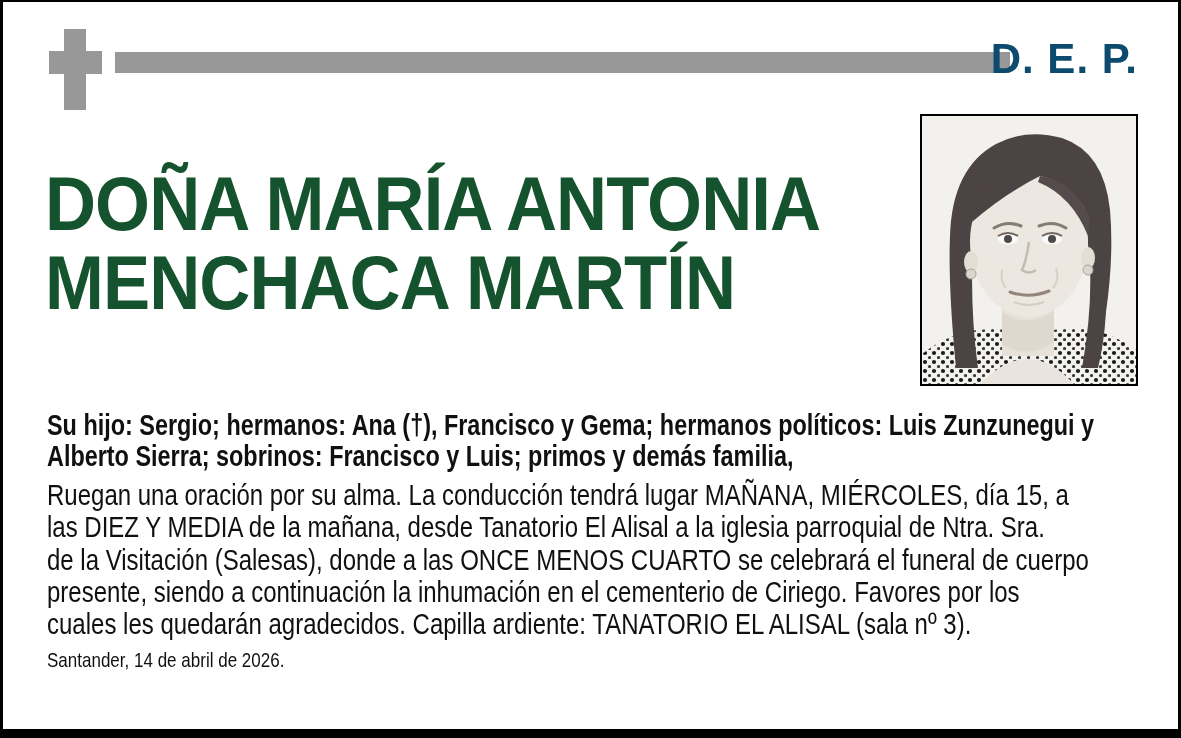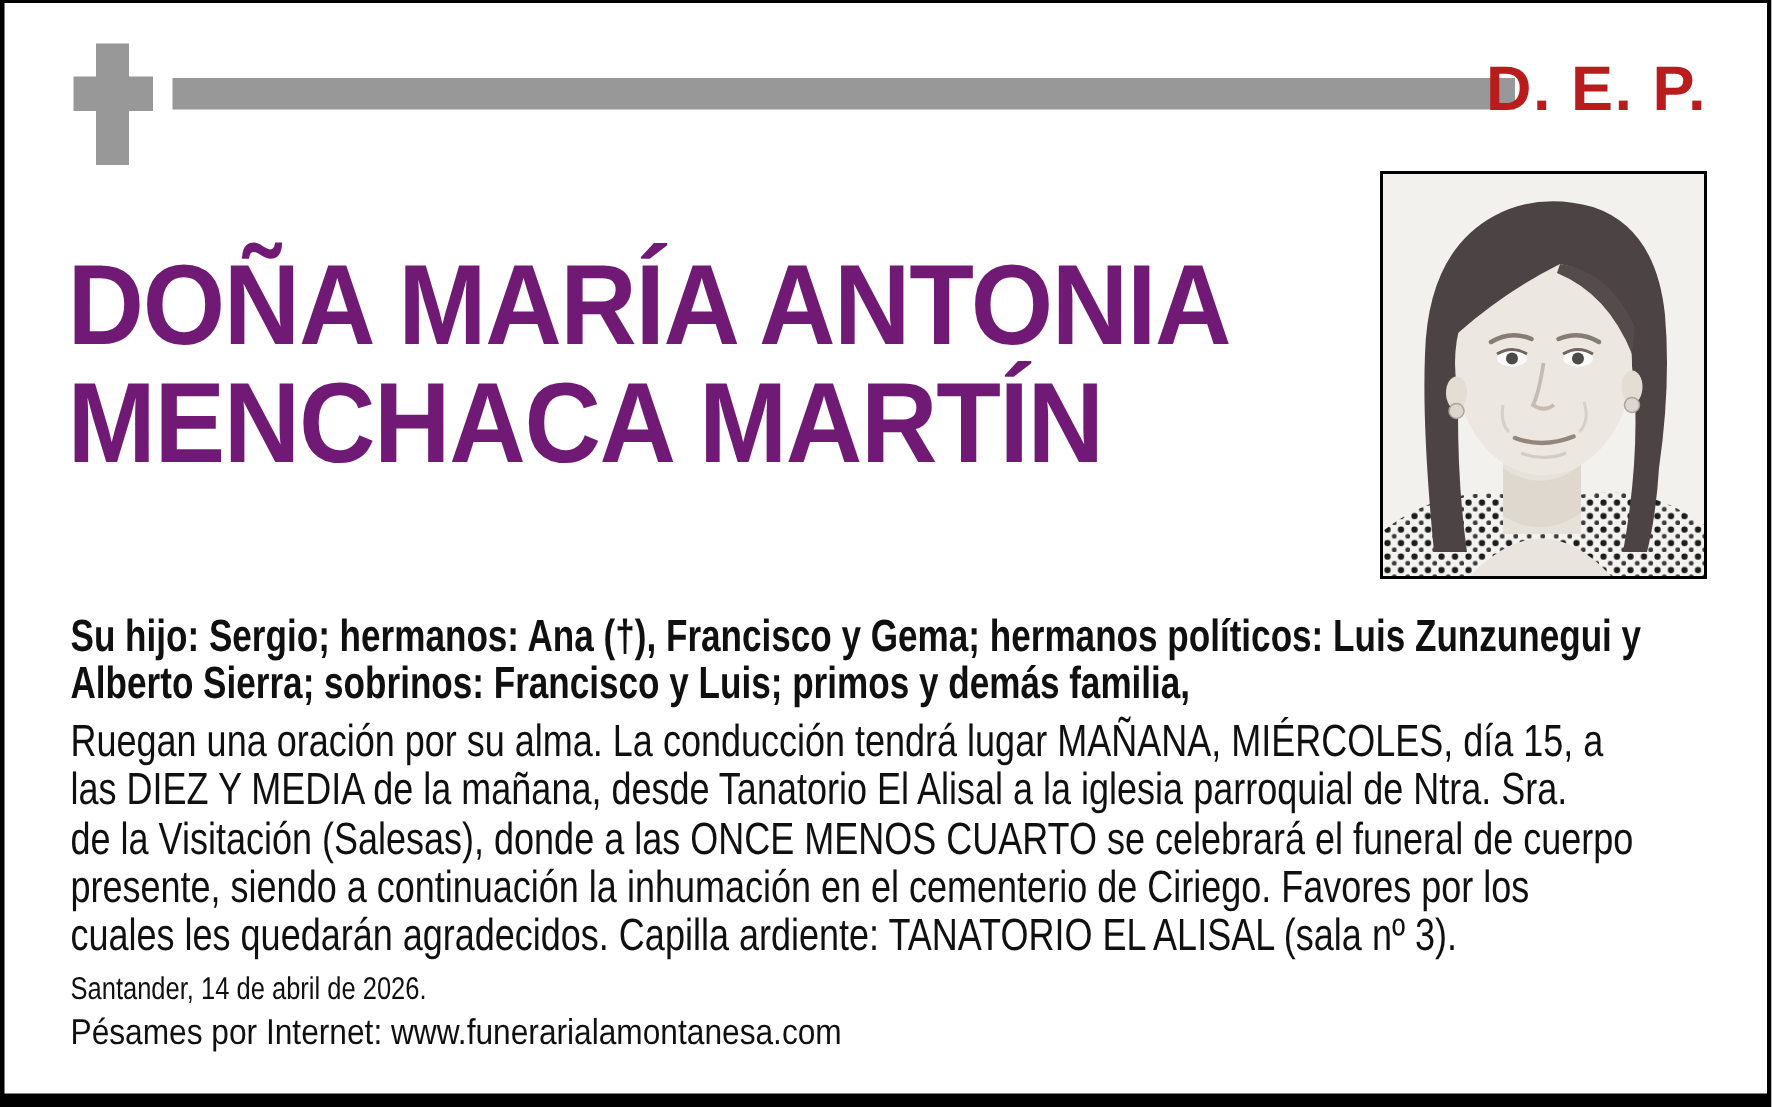--- a/index.html
+++ b/index.html
@@ -15,40 +15,40 @@
     overflow:hidden;
     font-family:"Liberation Sans",sans-serif;
     color:#101010;
   }
   
   .cross-v{position:absolute;left:61px;top:27px;width:22px;height:81px;background:#989898;}
   .cross-h{position:absolute;left:46px;top:49px;width:53px;height:23px;background:#989898;}
   .rule{position:absolute;left:112px;top:50px;right:168px;height:21px;background:#989898;}
   .dep{
     position:absolute;top:33px;right:40px;
-    font-size:42px;font-weight:bold;color:#b91c1c;
+    font-size:42px;font-weight:bold;color:#0c4a6e;
     letter-spacing:1px;white-space:nowrap;
   }
   
   .photo{
     position:absolute;left:917px;top:112px;width:218px;height:272px;
     border:2px solid #000;box-sizing:border-box;background:#f2f0ed;
   }
   .photo svg{display:block;width:100%;height:100%;}
   
   .line{white-space:nowrap;transform-origin:0 50%;}
   .salutation{
     position:absolute;left:46px;top:114px;
     font-size:38px;line-height:40px;
   }
   .salutation .line{transform:scaleX(0.85);}
   .name{
     position:absolute;left:42px;top:162px;margin:0;
     font-size:76px;line-height:79px;font-weight:bold;
-    letter-spacing:-1px;color:#701a75;
+    letter-spacing:-1px;color:#14532d;
   }
   .name .line{transform:scaleX(0.93);}
   .p-death{
     position:absolute;left:44px;top:333px;
     font-size:30px;line-height:33px;
   }
   .p-death .line{transform:scaleX(0.81);}
   .p-family{
     position:absolute;left:44px;top:407px;
     font-size:30px;line-height:31px;font-weight:bold;
@@ -148,17 +148,14 @@
     <div class="line">las DIEZ Y MEDIA de la mañana, desde Tanatorio El Alisal a la iglesia parroquial de Ntra. Sra.</div>
     <div class="line">de la Visitación (Salesas), donde a las ONCE MENOS CUARTO se celebrará el funeral de cuerpo</div>
     <div class="line">presente, siendo a continuación la inhumación en el cementerio de Ciriego. Favores por los</div>
     <div class="line">cuales les quedarán agradecidos. Capilla ardiente: TANATORIO EL ALISAL (sala nº 3).</div>
   </div>
 
   <div class="place-date">
     <div class="line">Santander, 14 de abril de 2026.</div>
   </div>
 
-  <div class="condolences">
-    <div class="line">Pésames por Internet: www.funerarialamontanesa.com</div>
-  </div>
 
 </div>
 
 </body></html>

